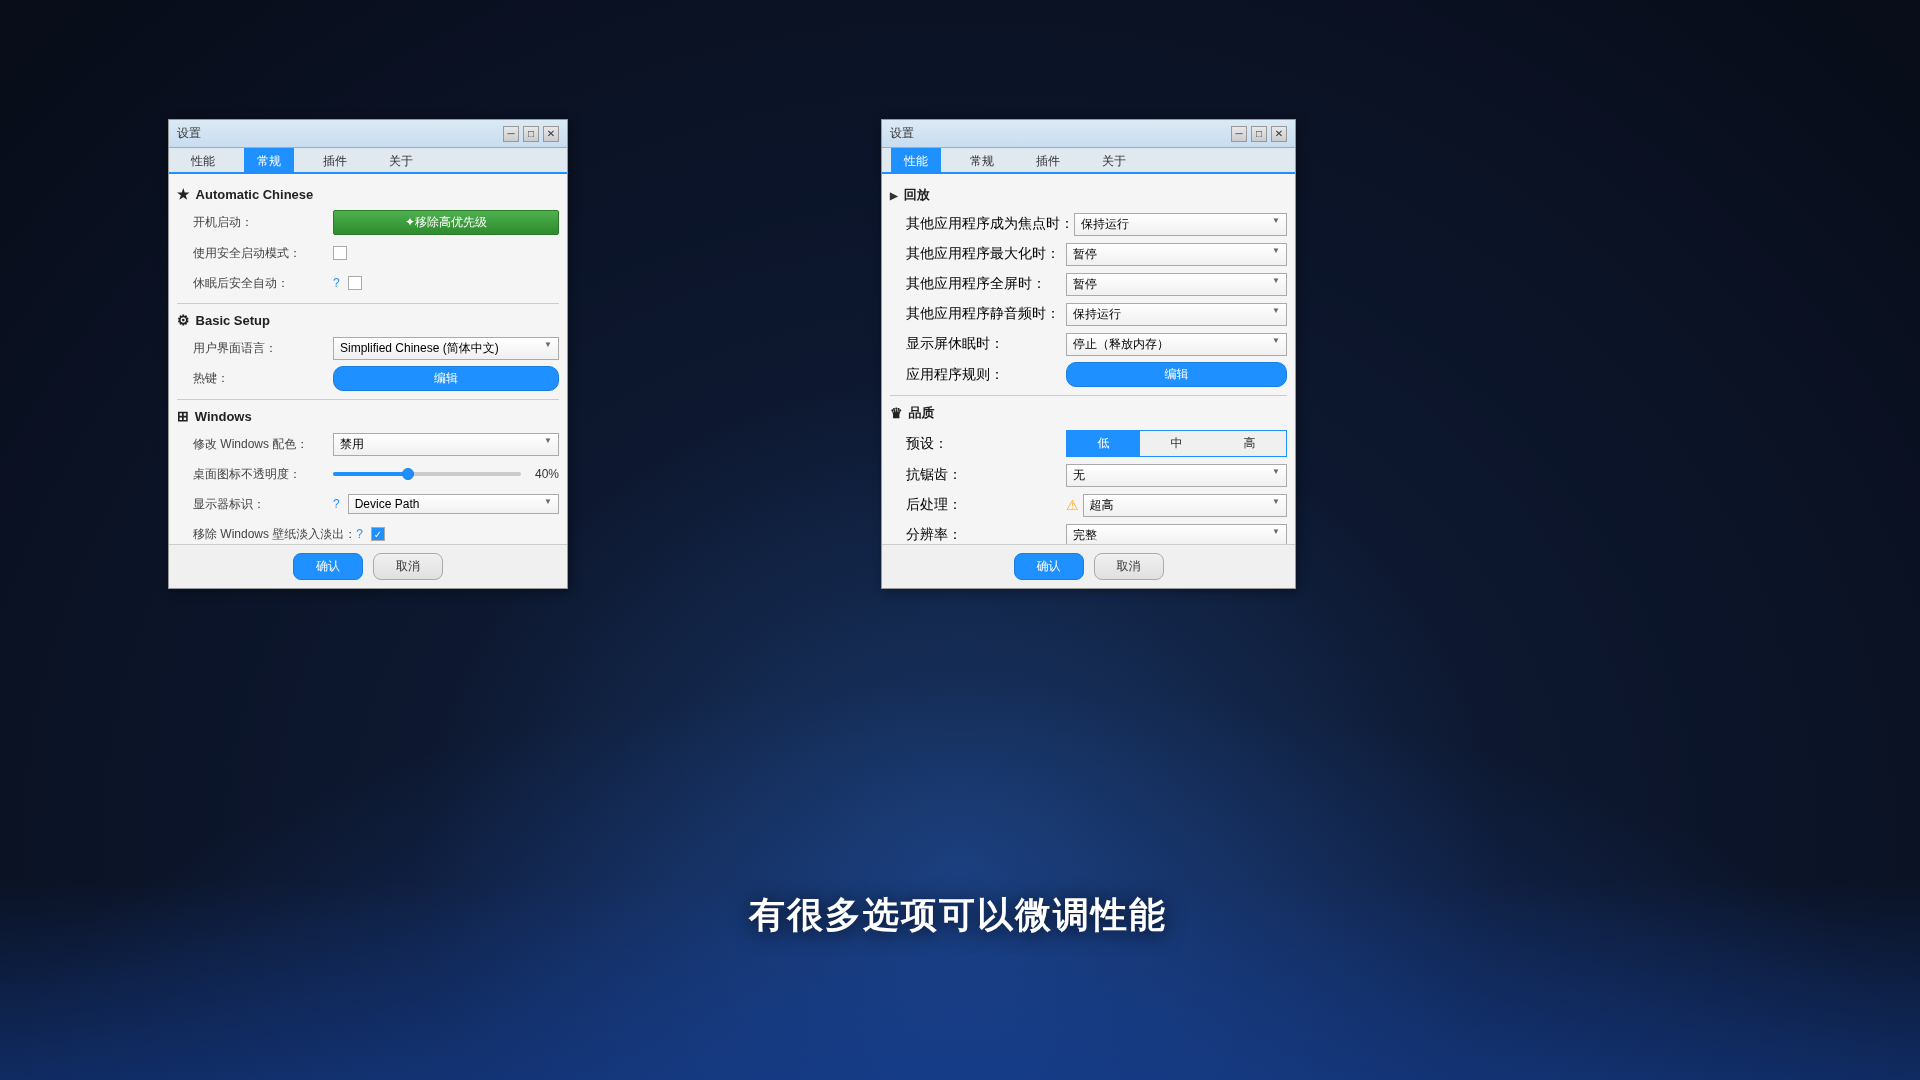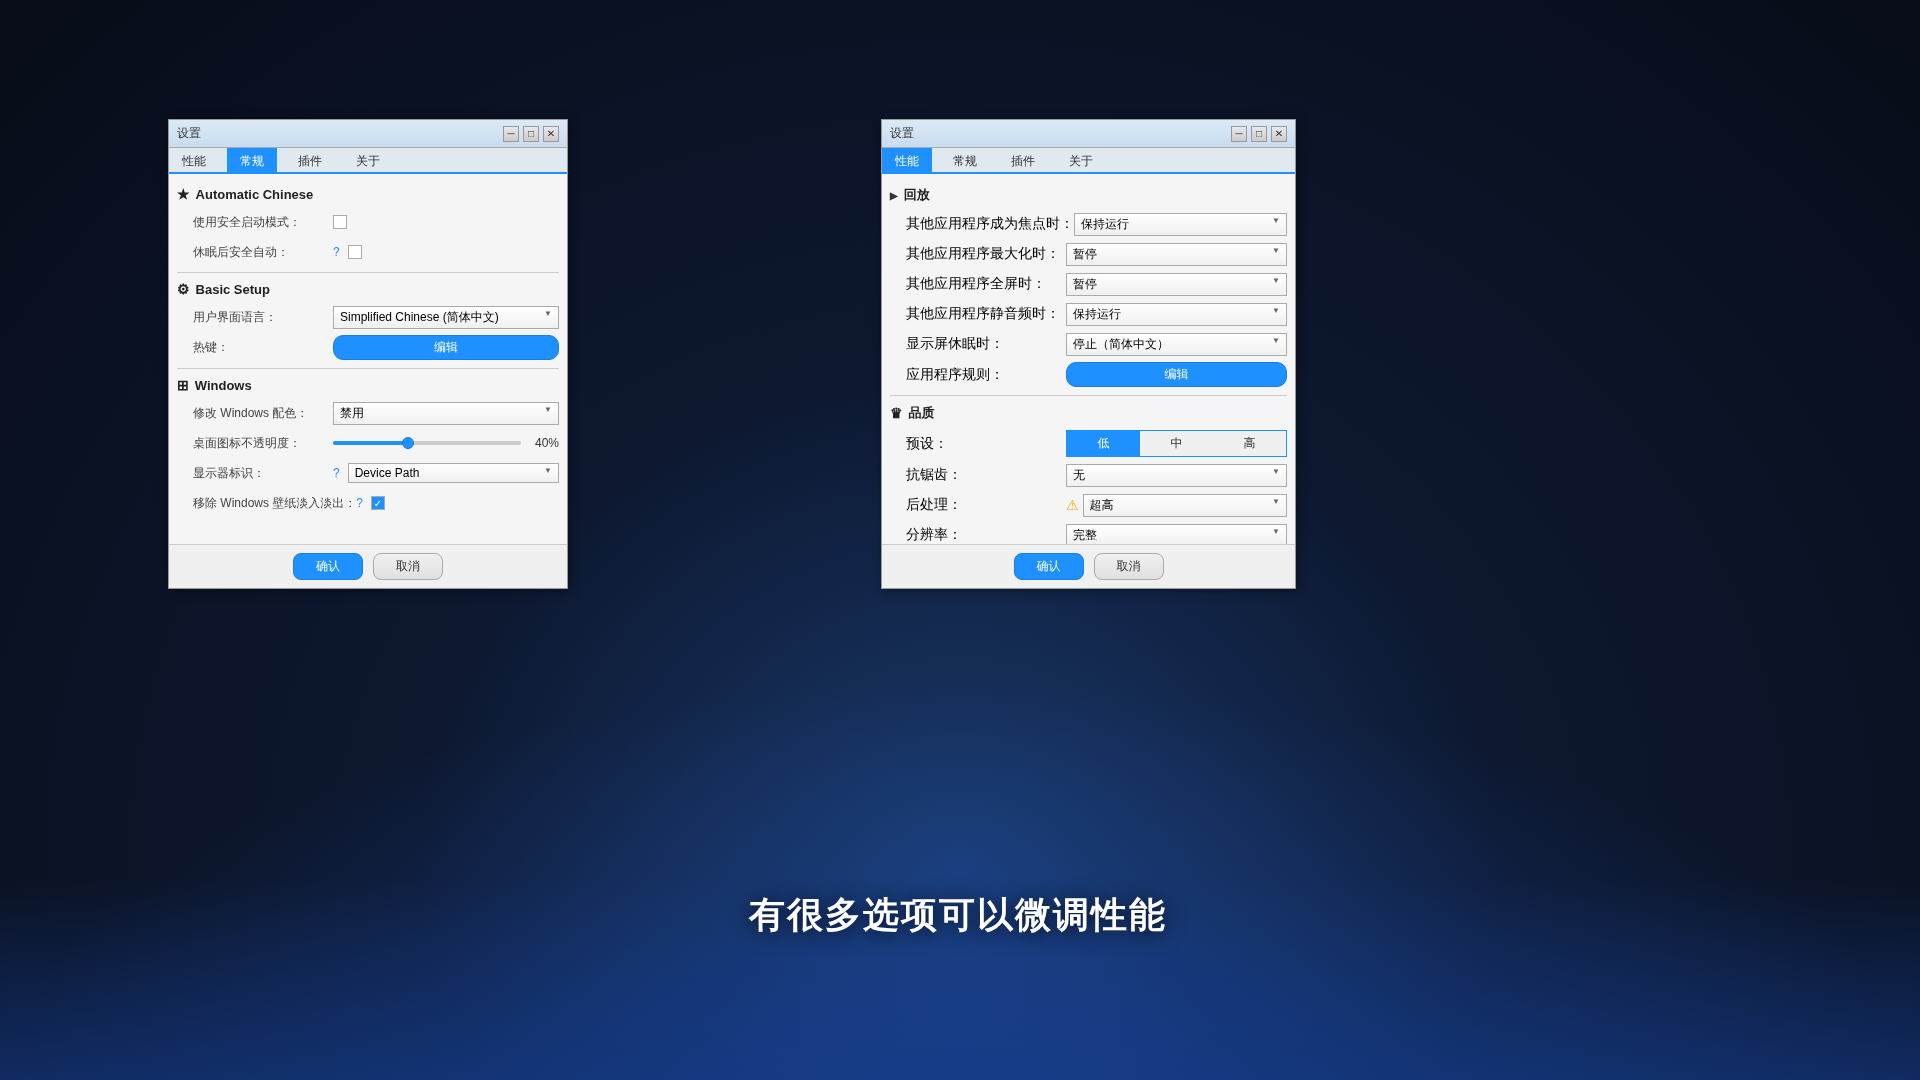--- a/index.html
+++ b/index.html
@@ -90,22 +90,22 @@
       align-items: center;
       justify-content: center;
       cursor: pointer;
       color: #333;
     }
 
     .dialog-tabs {
       display: flex;
       background: #e0e8f0;
       border-bottom: 2px solid #1e90ff;
-      padding: 0 0;
-      gap: 8px;
+      padding: 0 9px;
+      gap: 16px;
       flex-shrink: 0;
     }
     .tab {
       padding: 4px 12px;
       font-size: 12px;
       cursor: pointer;
       color: #333;
       border: 1px solid transparent;
       border-bottom: none;
       margin-bottom: -2px;
@@ -363,20 +363,26 @@
     <div class="tab">插件</div>
     <div class="tab">关于</div>
   </div>
   <div class="dialog-content">
 
     <div class="section-header">
       <span class="section-icon">★</span>
       <span>Automatic Chinese</span>
     </div>
 
+    <div class="form-row">
+      <span class="form-label">开机启动：</span>
+      <div class="form-control">
+        <button class="btn-green">✦移除高优先级</button>
+      </div>
+    </div>
 
     <div class="form-row">
       <span class="form-label">使用安全启动模式：</span>
       <div class="form-control">
         <div class="checkbox empty"></div>
       </div>
     </div>
 
     <div class="form-row">
       <span class="form-label">休眠后安全自动：</span>
@@ -527,21 +533,21 @@
           <span>保持运行</span>
           <span class="select-arrow">▼</span>
         </div>
       </div>
     </div>
 
     <div class="form-row">
       <span class="right-form-label">显示屏休眠时：</span>
       <div class="form-control">
         <div class="select-control">
-          <span>停止（简体中文）</span>
+          <span>停止（释放内存）</span>
           <span class="select-arrow">▼</span>
         </div>
       </div>
     </div>
 
     <div class="form-row">
       <span class="right-form-label">应用程序规则：</span>
       <div class="form-control">
         <button class="btn-blue">编辑</button>
       </div>

